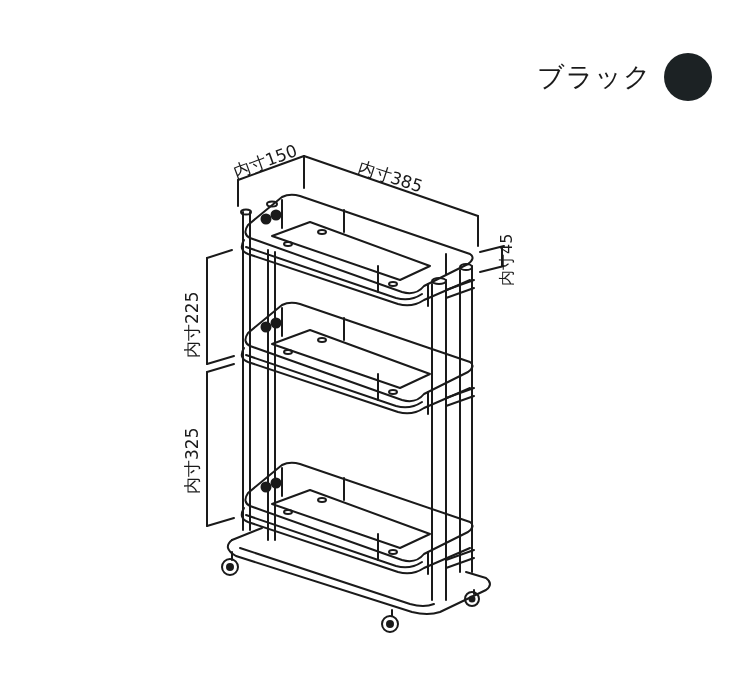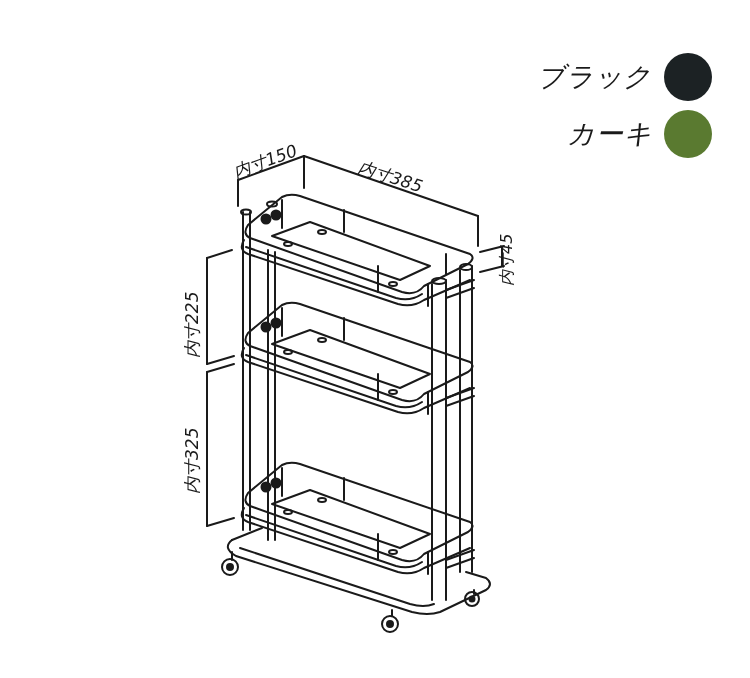--- a/index.html
+++ b/index.html
@@ -1,35 +1,31 @@
 <!DOCTYPE html>
 <html><head>
 <meta charset="utf-8">
 <style>
   html, body { margin:0; padding:0; background:#ffffff; }
   body { width:750px; height:678px; position:relative; overflow:hidden;
          font-family:"DejaVu Sans", "Liberation Sans", sans-serif; }
-  #stage { position:absolute; left:0; top:0; width:750px; height:678px;font-style:italic; }
+  #stage { position:absolute; left:0; top:0; width:750px; height:678px; }
   .legend-row { position:absolute; display:flex; align-items:center; }
   .legend-label { font-size:27px; color:#1a1a1a; letter-spacing:1px; }
   .swatch { width:48px; height:48px; border-radius:50%; margin-left:12px; }
   svg text { font-family:"DejaVu Sans", "Liberation Sans", sans-serif; }
 </style>
 </head>
 <body>
 
 <div id="stage">
 
   <div class="legend-row" style="left:537px; top:53px;">
     <span class="legend-label">ブラック</span>
     <span class="swatch" style="background:#1c2224;"></span>
-  </div>
-  <div class="legend-row" style="left:567px; top:110px;">
-    <span class="legend-label">カーキ</span>
-    <span class="swatch" style="background:#5a7a30;"></span>
   </div>
 
   <svg width="750" height="678" viewBox="0 0 750 678" style="position:absolute;left:0;top:0;">
     <g fill="none" stroke="#1a1a1a" stroke-width="2" stroke-linecap="round" stroke-linejoin="round">
 
       <g>
         <line x1="238" y1="180" x2="238" y2="206"></line>
         <line x1="304" y1="156" x2="304" y2="188"></line>
         <line x1="238" y1="180" x2="304" y2="156"></line>
       </g>

